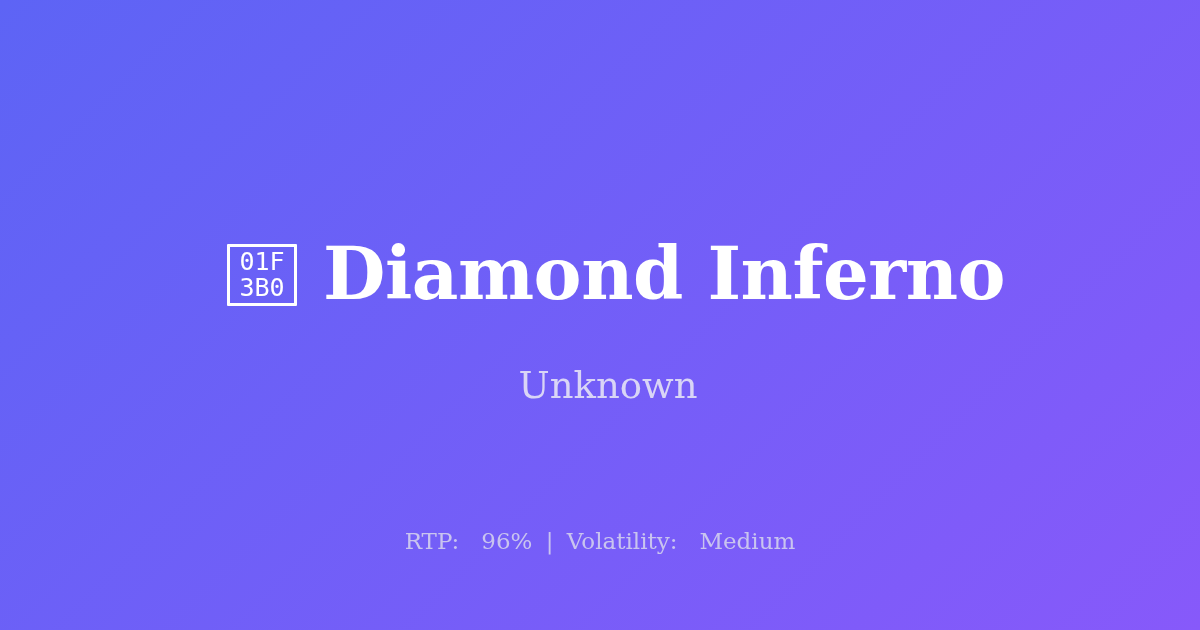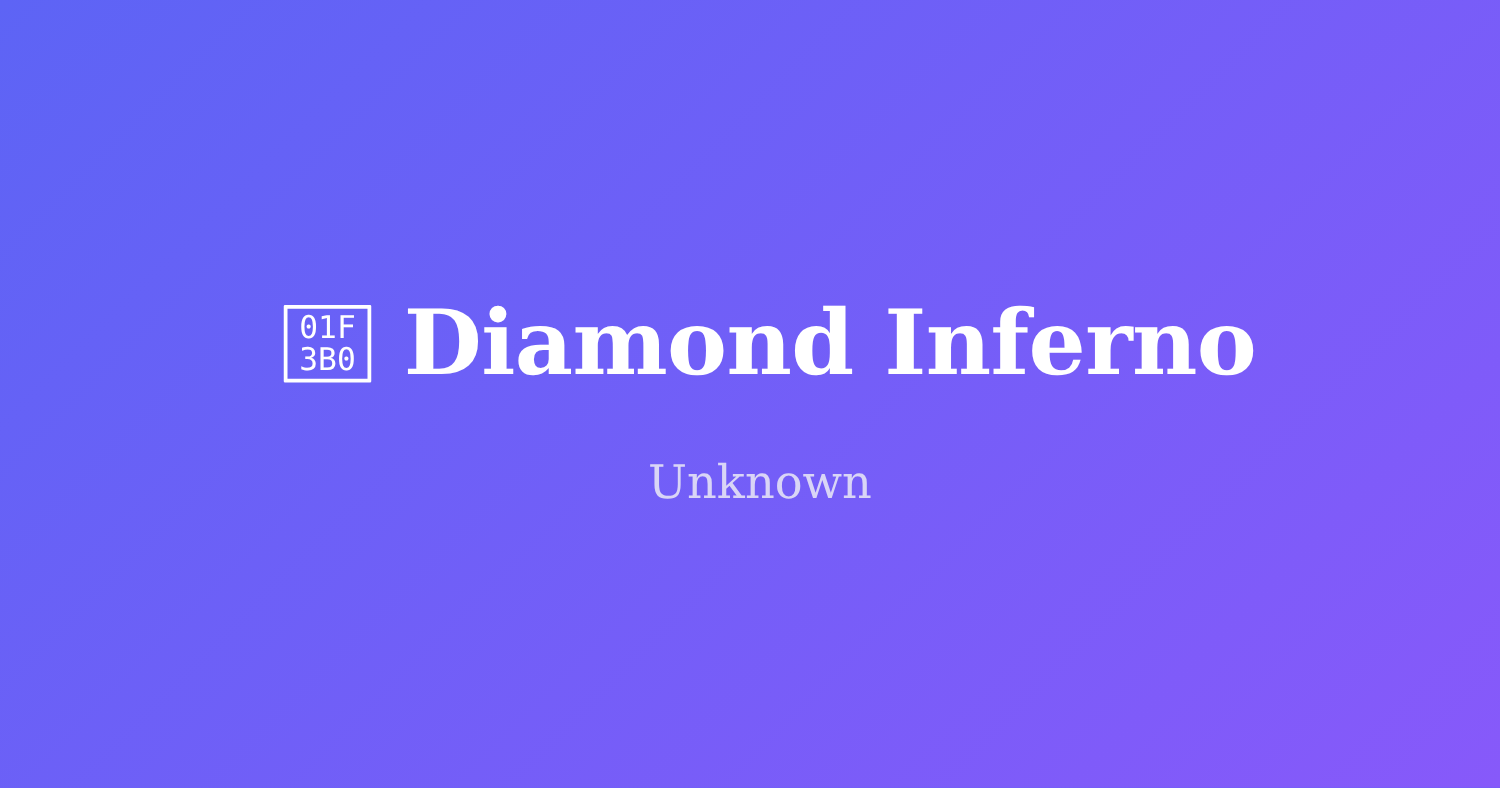--- a/index.html
+++ b/index.html
@@ -121,14 +121,23 @@
     <span class="tofu-glyph" title="U+1F3B0">
       <span class="tofu-line">01F</span>
       <span class="tofu-line">3B0</span>
     </span>
 
     <h1 class="title-text">Diamond Inferno</h1>
   </div>
 
   <div class="subtitle">Unknown</div>
 
+  <div class="meta-line">
+    <span>RTP:</span>
+    <span>&nbsp;</span>
+    <span>96%</span>
+    <span class="meta-sep">|</span>
+    <span>Volatility:</span>
+    <span>&nbsp;</span>
+    <span>Medium</span>
+  </div>
 
 </div>
 
 </body></html>

